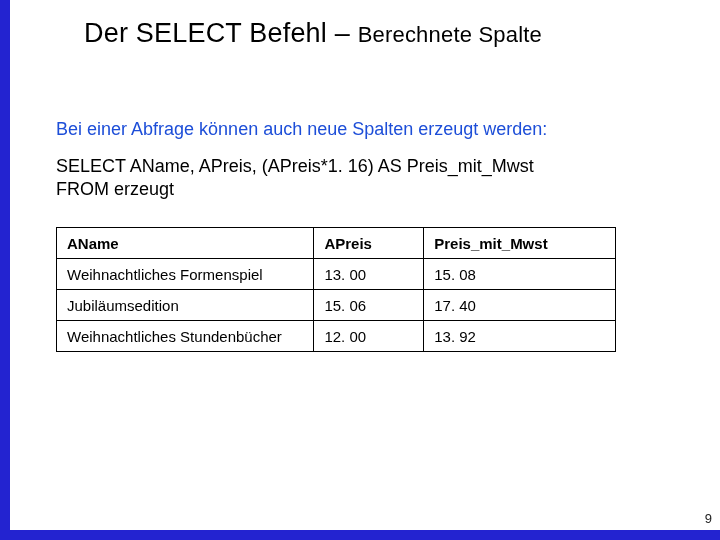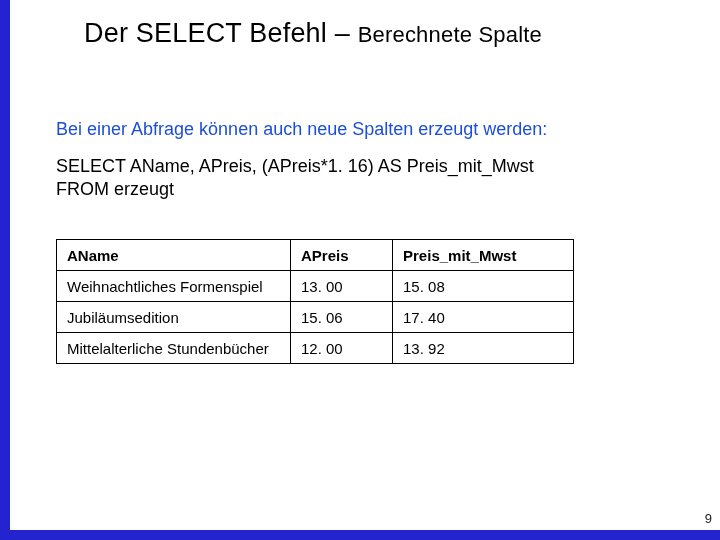--- a/index.html
+++ b/index.html
@@ -33,25 +33,25 @@
   .para {
     font-size: 18px;
     color: #1d4ed8;
     line-height: 1.35;
     margin-bottom: 14px;
   }
   .sql {
     font-size: 18px;
     color: #000;
     line-height: 1.25;
-    margin-bottom: 39px;
+    margin-bottom: 27px;
   }
   table.data {
     border-collapse: collapse;
-    width: 518px;
+    width: 560px;
     border-radius: 6px;
   }
   table.data th, table.data td {
     border: 1px solid #000;
     padding: 7px 10px 6px 10px;
     font-size: 15px;
     vertical-align: middle;
   }
   table.data th {
     font-weight: 700;
@@ -108,21 +108,21 @@
           <td>Weihnachtliches Formenspiel</td>
           <td class="num">13. 00</td>
           <td class="num">15. 08</td>
         </tr>
         <tr>
           <td>Jubiläumsedition</td>
           <td class="num">15. 06</td>
           <td class="num">17. 40</td>
         </tr>
         <tr>
-          <td>Mittelalterliche Stundenbücher</td>
+          <td>Weihnachtliches Stundenbücher</td>
           <td class="num">12. 00</td>
           <td class="num">13. 92</td>
         </tr>
       </tbody>
     </table>
 
   </div>
 
   <div class="page-num">9</div>
 </div>

